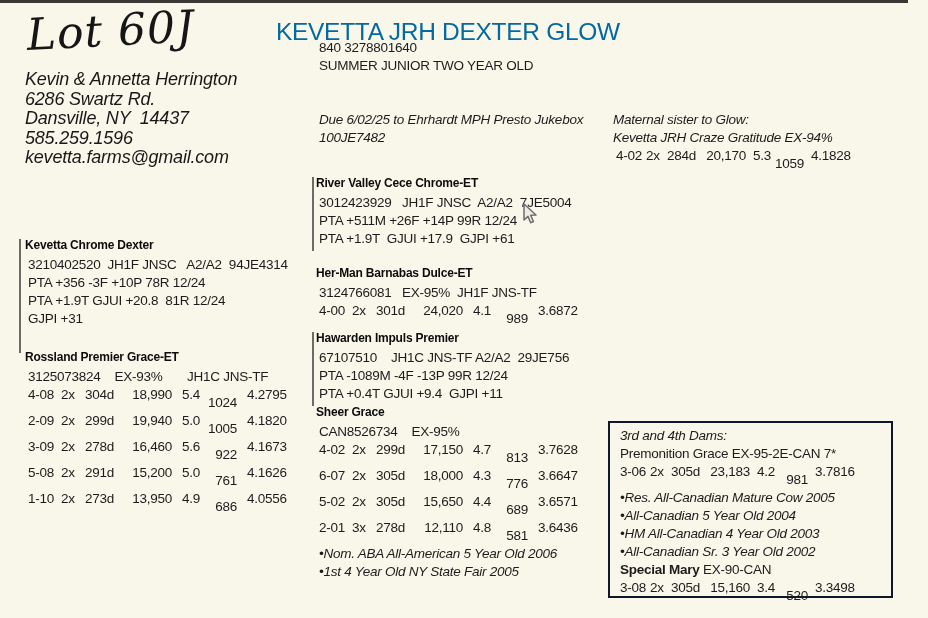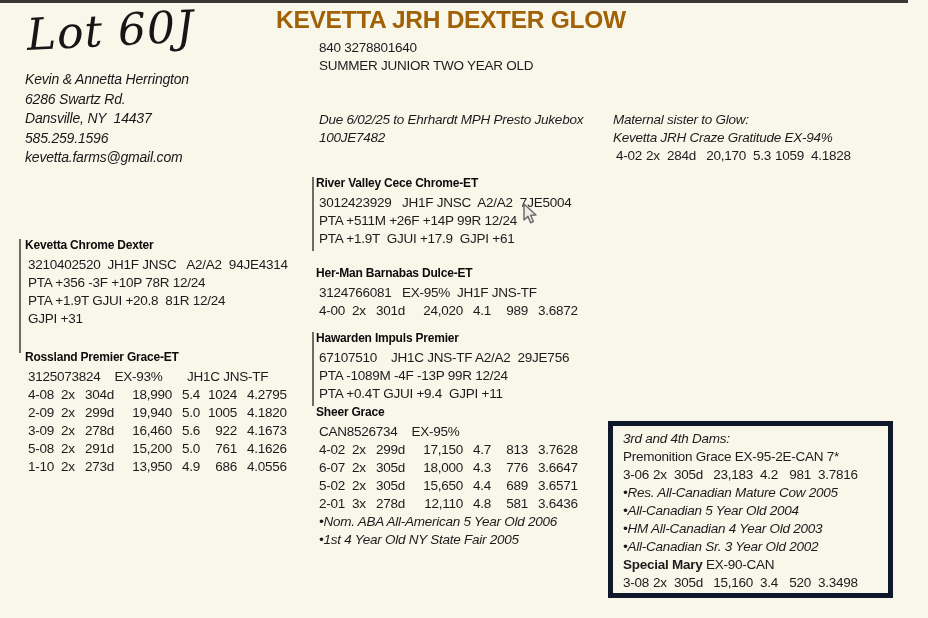--- a/index.html
+++ b/index.html
@@ -14,57 +14,57 @@
   .blk{position:absolute;}
 
   
   .lot{
     font-family:"DejaVu Serif","Liberation Serif",serif;
     font-style:italic;font-size:44px;line-height:46px;color:#161616;
     transform:rotate(-3deg);transform-origin:left bottom;letter-spacing:1px;
   }
 
   
-  .consignor div{font-style:italic;font-size:14px;line-height:19.5px;letter-spacing:-0.2px;color:#181818;white-space:pre;}
+  .consignor div{font-style:italic;font-size:18px;line-height:19.5px;letter-spacing:-0.2px;color:#181818;white-space:pre;}
 
   
-  .title{font-size:24.5px;font-weight:bold;letter-spacing:-0.3px;color:#a16207;white-space:pre;}
+  .title{font-size:24.5px;font-weight:normal;letter-spacing:-0.3px;color:#0369a1;white-space:pre;margin-top:12px;}
 
   .dl{font-size:13.5px;line-height:18px;letter-spacing:-0.25px;white-space:pre;padding-left:3px;color:#1c1c1c;}
   .it{font-style:italic;}
   .amid{margin-left:16px;}
 
   .h{font-weight:bold;font-size:12px;line-height:17px;letter-spacing:-0.2px;color:#0c0c0c;margin:0 0 2px 0;white-space:pre;}
 
   .rec-row{display:flex;font-size:13.5px;line-height:18px;letter-spacing:-0.25px;padding-left:3px;color:#1c1c1c;}
   .rec-row span{display:inline-block;white-space:pre;}
   .rec-row span:nth-child(1){width:33px;}
   .rec-row span:nth-child(2){width:24px;}
   .rec-row span:nth-child(3){width:37px;}
   .rec-row span:nth-child(4){width:50px;text-align:right;}
   .rec-row span:nth-child(5){width:28px;text-align:right;}
-  .rec-row span:nth-child(6){width:37px;text-align:right;}
+  .rec-row span:nth-child(6){width:37px;text-align:right;margin-top:8px;}
   .rec-row span:nth-child(7){width:28px;text-align:right;}
   .rec-row span:nth-child(8){width:33px;text-align:left;}
   .compact .rec-row span:nth-child(1),.rec-row.compact span:nth-child(1){width:30px;}
   .compact .rec-row span:nth-child(2),.rec-row.compact span:nth-child(2){width:21px;}
   .compact .rec-row span:nth-child(3),.rec-row.compact span:nth-child(3){width:34px;}
   .compact .rec-row span:nth-child(4),.rec-row.compact span:nth-child(4){width:45px;}
   .compact .rec-row span:nth-child(5),.rec-row.compact span:nth-child(5){width:25px;}
   .compact .rec-row span:nth-child(6),.rec-row.compact span:nth-child(6){width:33px;}
   .compact .rec-row span:nth-child(7),.rec-row.compact span:nth-child(7){width:25px;}
   .compact .rec-row span:nth-child(8),.rec-row.compact span:nth-child(8){width:30px;}
 
   .award{font-style:italic;font-size:13.5px;line-height:18px;letter-spacing:-0.25px;padding-left:3px;white-space:pre;}
 
   .bracket{position:absolute;width:2px;background:#6b6b68;}
 
   .dams-box{
     position:absolute;left:608px;top:421px;width:285px;height:177px;
-    border:5px solid #0f172a;box-sizing:border-box;padding:4px 0 0 10px;
+    border:2px solid #0f172a;box-sizing:border-box;padding:4px 0 0 10px;
     background:transparent;
   }
   .dams-box .dl{padding-left:0;}
   .dams-box .award{padding-left:0;}
   .dams-box .rec-row{padding-left:0;}
   .bold{font-weight:bold;}
 
   .cursor{position:absolute;left:522px;top:203px;}
 </style>
 </head>

